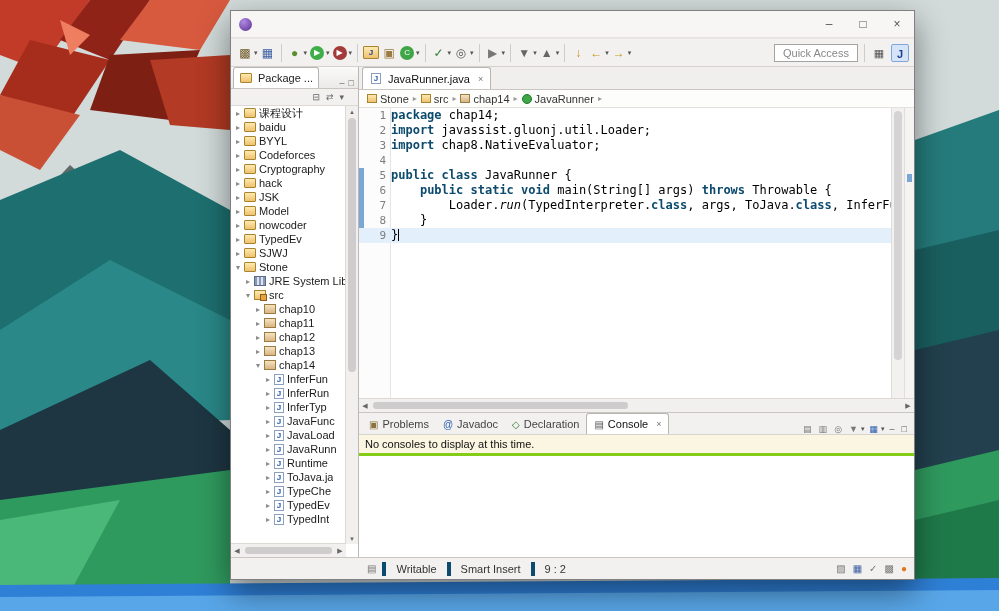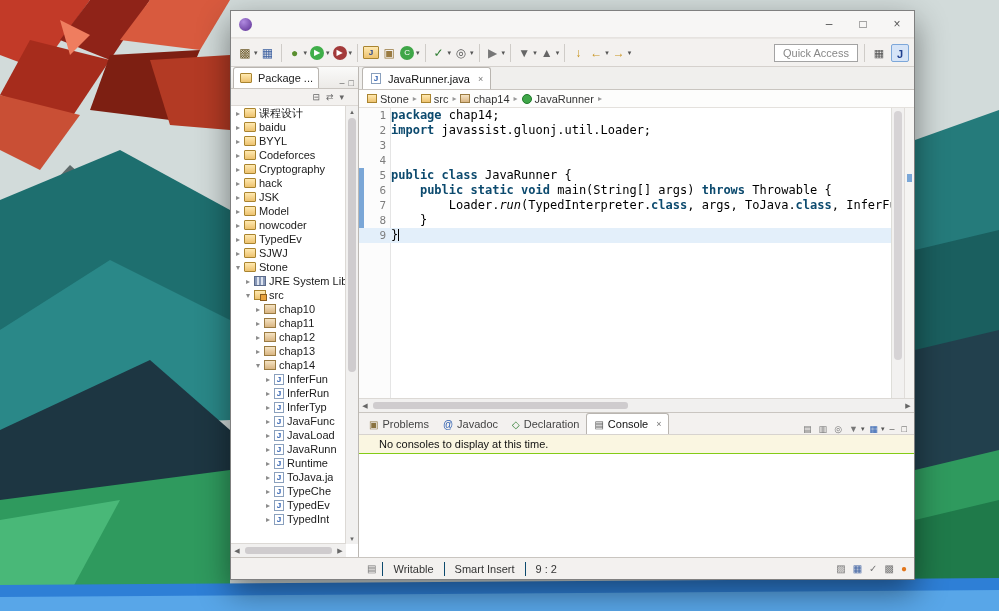--- a/index.html
+++ b/index.html
@@ -124,28 +124,28 @@
 
   
   .console{flex:1;border-top:1px solid #c9c5c0;display:flex;flex-direction:column;background:#fff;min-height:0}
   .con-tabs{height:21px;background:#f3f1ef;border-bottom:1px solid #d7d3cf;
             display:flex;align-items:flex-end;padding-left:3px;flex:none}
   .view-tab{height:20px;display:flex;align-items:center;padding:0 7px;font-size:11px;color:#444;gap:4px}
   .view-tab.active{background:#fff;border:1px solid #b9b5b0;border-bottom:none;
                    border-radius:3px 3px 0 0;color:#111}
   .vt-ico{font-size:10px}
   .con-right{margin-left:auto;display:flex;align-items:center;padding-right:4px;gap:1px}
-  .con-msg{font-size:11px;padding:3px 20px;background:#faf6e1;border-bottom:1px solid #84cc16;color:#111}
+  .con-msg{font-size:11px;padding:3px 6px;background:#faf6e1;border-bottom:3px solid #84cc16;color:#111}
 
   
   .statusbar{height:21px;background:#f3f1ef;border-top:1px solid #c9c5c0;
              display:flex;align-items:center;font-size:11px;color:#333;flex:none}
   .sb-spacer{width:130px;flex:none}
   .sb-icon-cell{padding:0 6px;color:#777;font-size:10px}
-  .sb-cell{padding:0 10px;border-left:1px solid #0c4a6e;height:14px;line-height:14px;white-space:nowrap}
+  .sb-cell{padding:0 10px;border-left:4px solid #0c4a6e;height:14px;line-height:14px;white-space:nowrap}
   .sb-right{margin-left:auto;display:flex;gap:7px;padding-right:7px;align-items:center}
   .sb-mini{font-size:10px}
 </style>
 </head>
 <body>
 
 <svg class="wall" viewBox="0 0 999 611" preserveAspectRatio="none">
   <rect width="999" height="611" fill="#d2dbda"></rect>
   <polygon points="0,0 90,0 40,70 0,55" fill="#c23a28"></polygon>
   <polygon points="90,0 150,0 110,60 60,40" fill="#8f2318"></polygon>
@@ -487,20 +487,21 @@
                 <span class="ctext"><span class="k">package</span><span class="p"> chap14;</span></span>
               </div>
               <div class="code-row">
                 <span class="marker"></span>
                 <span class="ln">2</span>
                 <span class="ctext"><span class="k">import</span><span class="p"> javassist.gluonj.util.Loader;</span></span>
               </div>
               <div class="code-row">
                 <span class="marker"></span>
                 <span class="ln">3</span>
+                <span class="ctext"><span class="k">import</span><span class="p"> chap8.NativeEvaluator;</span></span>
               </div>
               <div class="code-row">
                 <span class="marker"></span>
                 <span class="ln">4</span>
                 <span class="ctext"></span>
               </div>
               <div class="code-row">
                 <span class="marker inrange"></span>
                 <span class="ln">5</span>
                 <span class="ctext"><span class="k">public</span><span class="p"> </span><span class="k">class</span><span class="p"> JavaRunner {</span></span>

